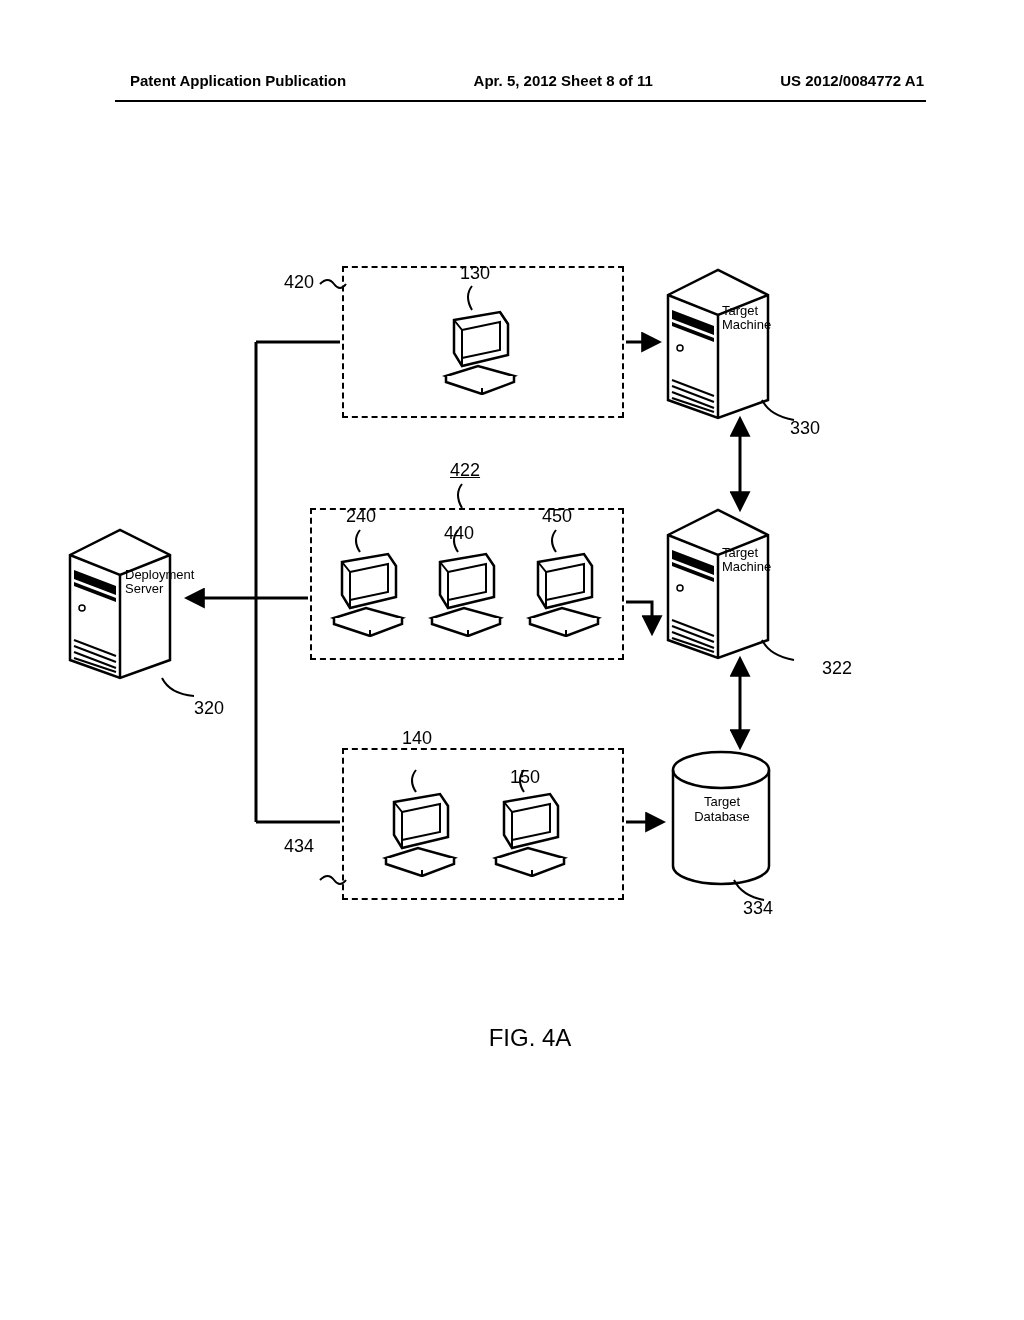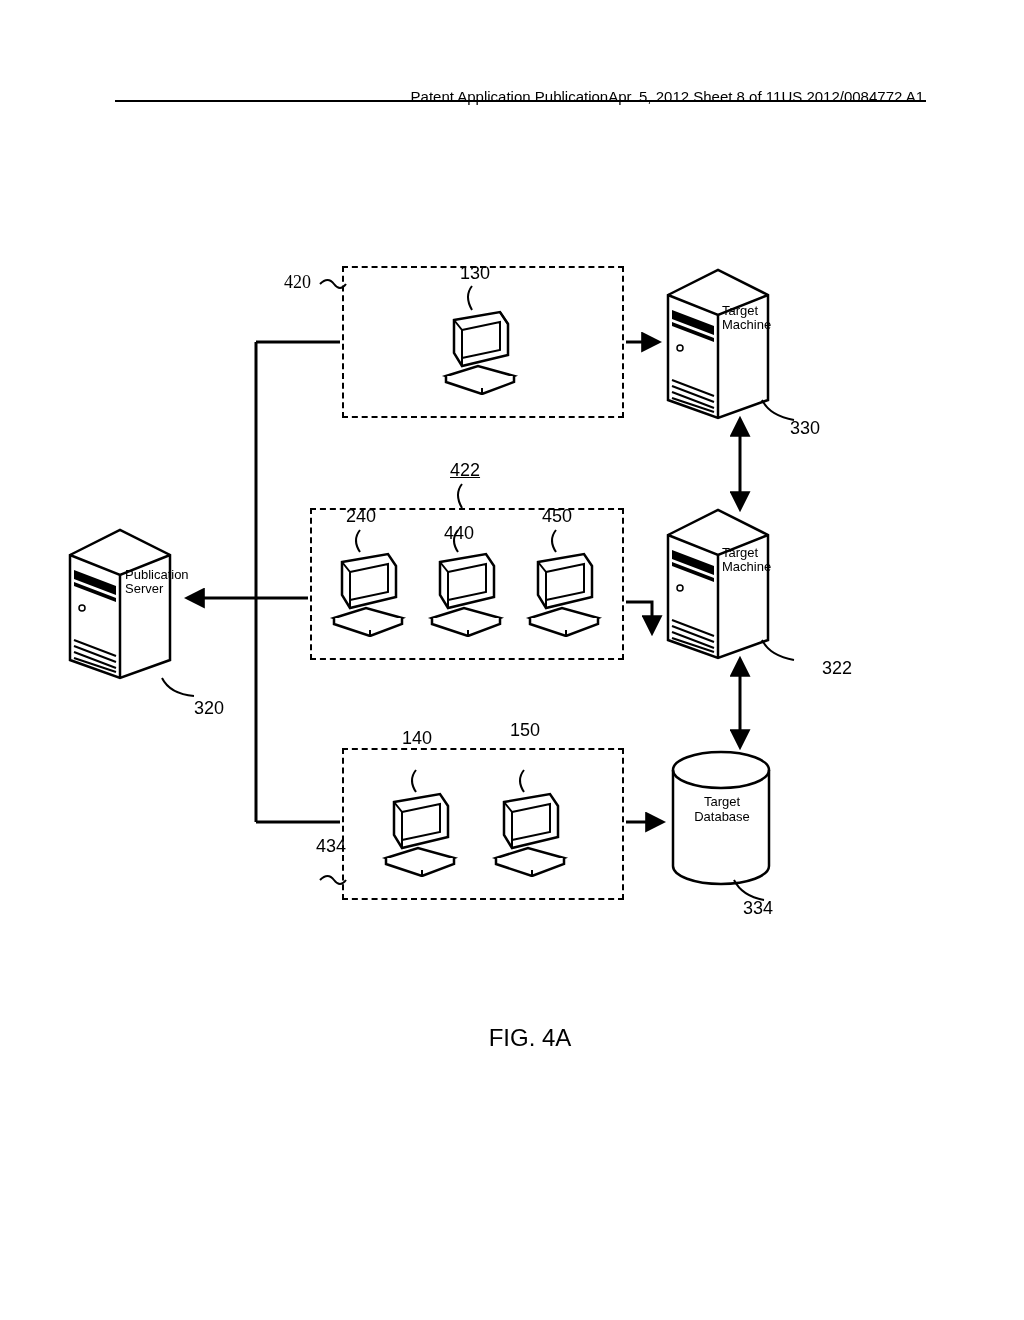--- a/index.html
+++ b/index.html
@@ -6,28 +6,28 @@
   body {
     margin: 0;
     font-family: Arial, Helvetica, sans-serif;
     background: #fff;
     width: 1024px;
     height: 1320px;
     position: relative;
   }
   .header {
     position: absolute;
-    top: 88px;
+    top: 72px;
     left: 0;
     right: 0;
     padding: 0 100px 0 130px;
     display: flex;
-    justify-content: flex-end;
+    justify-content: space-between;
     font-size: 15px;
-    font-weight: normal;
+    font-weight: bold;
   }
   .header-rule {
     position: absolute;
     top: 100px;
     left: 115px;
     right: 98px;
     height: 2px;
     background: #000;
   }
   .canvas {
@@ -96,30 +96,30 @@
     <svg viewBox="0 0 120 160">
       <path d="M10 35 L60 10 L110 35 L110 140 L60 158 L10 140 Z" fill="#fff" stroke="#000" stroke-width="2.5"></path>
       <path d="M10 35 L60 55 L110 35" fill="none" stroke="#000" stroke-width="2.5"></path>
       <path d="M60 55 L60 158" fill="none" stroke="#000" stroke-width="2.5"></path>
       <path d="M14 50 L56 66 L56 75 L14 59 Z" fill="#000"></path>
       <path d="M14 62 L56 78 L56 82 L14 66 Z" fill="#000"></path>
       <circle cx="22" cy="88" r="3" fill="none" stroke="#000" stroke-width="1.5"></circle>
       <path d="M14 120 L56 136 M14 126 L56 142 M14 132 L56 148 M14 138 L56 152" stroke="#000" stroke-width="2"></path>
     </svg>
   </div>
-  <div class="abs server-label" style="left:5px; top:308px; white-space:pre-line;">Publication
+  <div class="abs server-label" style="left:5px; top:308px; white-space:pre-line;">Deployment
 Server</div>
 
   <div class="abs ref" style="left:74px; top:438px;">320</div>
   <svg class="abs" style="left:40px; top:416px; width:40px; height:30px;">
       <path d="M2 2 Q 10 18 34 20" fill="none" stroke="#000" stroke-width="2"></path>
     </svg>
 
   <div class="dashbox" style="left:222px; top:6px; width:282px; height:152px;"></div>
-  <div class="abs ref" style="left:164px; top:12px;font-family:Liberation Serif, serif;">420</div>
+  <div class="abs ref" style="left:164px; top:12px;">420</div>
   <svg class="abs" style="left:198px; top:14px; width:30px; height:20px;">
       <path d="M2 10 Q 10 2 16 10 Q 22 18 28 10" fill="none" stroke="#000" stroke-width="2"></path>
     </svg>
 
   <div class="abs terminal" style="left:320px; top:50px;">
     <svg viewBox="0 0 80 85">
       <path d="M14 10 L60 2 L68 14 L68 45 L22 56 L14 43 Z" fill="#fff" stroke="#000" stroke-width="2.5"></path>
       <path d="M22 20 L60 12 L60 40 L22 48 Z" fill="#fff" stroke="#000" stroke-width="2"></path>
       <path d="M14 10 L22 20 L22 56" fill="none" stroke="#000" stroke-width="2"></path>
       <path d="M60 2 L68 14" fill="none" stroke="#000" stroke-width="2"></path>
@@ -213,21 +213,21 @@
     </svg>
   </div>
   <div class="abs server-label" style="left:602px; top:286px; white-space:pre-line;">Target
 Machine</div>
   <div class="abs ref" style="left:702px; top:398px;">322</div>
   <svg class="abs" style="left:640px; top:378px; width:40px; height:30px;">
       <path d="M2 2 Q 10 18 34 22" fill="none" stroke="#000" stroke-width="2"></path>
     </svg>
 
   <div class="dashbox" style="left:222px; top:488px; width:282px; height:152px;"></div>
-  <div class="abs ref" style="left:164px; top:576px;margin-left:32px;">434</div>
+  <div class="abs ref" style="left:164px; top:576px;">434</div>
   <svg class="abs" style="left:198px; top:610px; width:30px; height:20px;">
       <path d="M2 10 Q 10 2 16 10 Q 22 18 28 10" fill="none" stroke="#000" stroke-width="2"></path>
     </svg>
 
   <div class="abs terminal" style="left:260px; top:532px;">
     <svg viewBox="0 0 80 85">
       <path d="M14 10 L60 2 L68 14 L68 45 L22 56 L14 43 Z" fill="#fff" stroke="#000" stroke-width="2.5"></path>
       <path d="M22 20 L60 12 L60 40 L22 48 Z" fill="#fff" stroke="#000" stroke-width="2"></path>
       <path d="M14 10 L22 20 L22 56" fill="none" stroke="#000" stroke-width="2"></path>
       <path d="M6 66 L38 56 L74 66 L42 78 Z" fill="#fff" stroke="#000" stroke-width="2.5"></path>
@@ -242,21 +242,21 @@
       <path d="M14 10 L22 20 L22 56" fill="none" stroke="#000" stroke-width="2"></path>
       <path d="M6 66 L38 56 L74 66 L42 78 Z" fill="#fff" stroke="#000" stroke-width="2.5"></path>
       <path d="M6 66 L6 72 L42 84 L74 72 L74 66" fill="#fff" stroke="#000" stroke-width="2.5"></path>
       <path d="M42 78 L42 84" fill="none" stroke="#000" stroke-width="2"></path>
     </svg>
   </div>
   <div class="abs ref" style="left:282px; top:468px;">140</div>
   <svg class="abs" style="left:286px; top:508px; width:20px; height:26px;">
       <path d="M10 2 Q 2 12 10 24" fill="none" stroke="#000" stroke-width="2"></path>
     </svg>
-  <div class="abs ref" style="left:390px; top:460px;">150</div>
+  <div class="abs ref" style="left:390px; top:507px;">150</div>
   <svg class="abs" style="left:394px; top:508px; width:20px; height:26px;">
       <path d="M10 2 Q 2 12 10 24" fill="none" stroke="#000" stroke-width="2"></path>
     </svg>
 
   <div class="abs db" style="left:546px; top:488px;">
     <svg viewBox="0 0 110 140">
       <ellipse cx="55" cy="22" rx="48" ry="18" fill="#fff" stroke="#000" stroke-width="2.5"></ellipse>
       <path d="M7 22 L7 118" fill="none" stroke="#000" stroke-width="2.5"></path>
       <path d="M103 22 L103 118" fill="none" stroke="#000" stroke-width="2.5"></path>
       <path d="M7 118 A48 18 0 0 0 103 118" fill="#fff" stroke="#000" stroke-width="2.5"></path>

